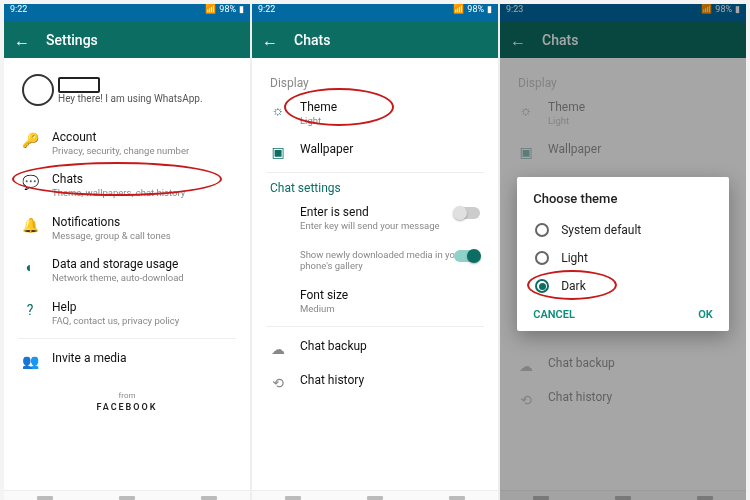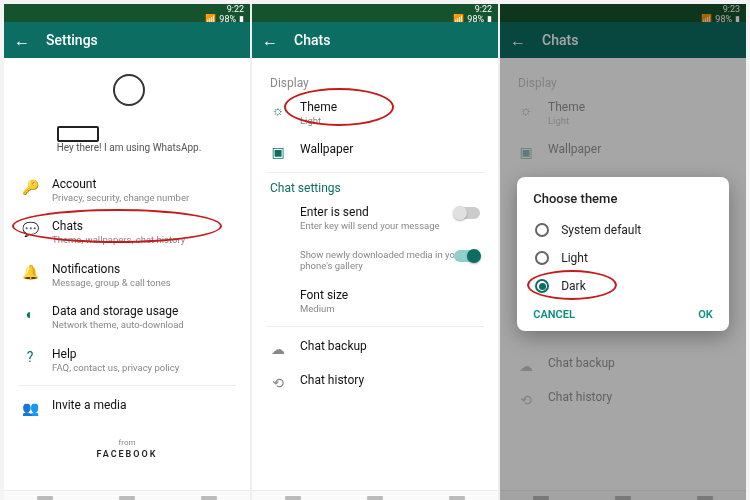--- a/index.html
+++ b/index.html
@@ -17,42 +17,41 @@
   }
   .phone {
     flex: 1;
     background: #fff;
     display: flex; flex-direction: column;
     overflow: hidden;
     position: relative;
   }
   .statusbar {
     height: 18px;
-    background: #14532d;
+    background: #0369a1;
     color: #fff;
-    display: flex; align-items: flex-end;
+    display: flex; align-items: flex-start;
     justify-content: space-between;
     font-size: 9px;
     padding: 0 6px;
-    flex-direction: column;
   }
   .statusbar .right { display: flex; gap: 3px; align-items: center; }
   .appbar {
     height: 36px;
     background: #0c6e63;
     color: #fff;
     display: flex; align-items: center;
     gap: 16px;
     padding: 0 10px;
     font-size: 14px;
     font-weight: 500;
   }
   .appbar .back { font-size: 16px; }
   .content { flex: 1; padding: 10px 14px; overflow: hidden; font-size: 12px; color: #222; }
-  .profile-row { display: flex; align-items: center; gap: 20px; margin: 6px 0 16px 4px; flex-direction: column; }
+  .profile-row { display: flex; align-items: center; gap: 4px; margin: 6px 0 16px 4px; }
   .avatar {
     width: 32px; height: 32px; border: 2px solid #333; border-radius: 50%;
   }
   .name-box {
     width: 42px; height: 16px; border: 2px solid #222; border-radius: 2px;
   }
   .profile-sub { font-size: 10px; color: #555; }
   .item {
     display: flex; align-items: flex-start; gap: 14px;
     padding: 8px 4px;
@@ -87,21 +86,21 @@
     pointer-events: none;
   }
   .overlay {
     position: absolute; inset: 0;
     background: rgba(0,0,0,0.35);
     display: flex; align-items: center; justify-content: center;
   }
   .dialog {
     background: #fff; width: 86%;
     padding: 14px 16px 10px;
-    border-radius: 8px;
+    border-radius: 2px;
     box-shadow: 0 6px 20px rgba(0,0,0,0.3);
     position: relative;
   }
   .dialog-title { font-size: 13px; color: #222; margin-bottom: 10px; font-weight: 500; }
   .radio-row {
     display: flex; align-items: center; gap: 12px;
     padding: 7px 2px; font-size: 12px; color: #222;
   }
   .radio {
     width: 14px; height: 14px; border: 2px solid #666; border-radius: 50%;

